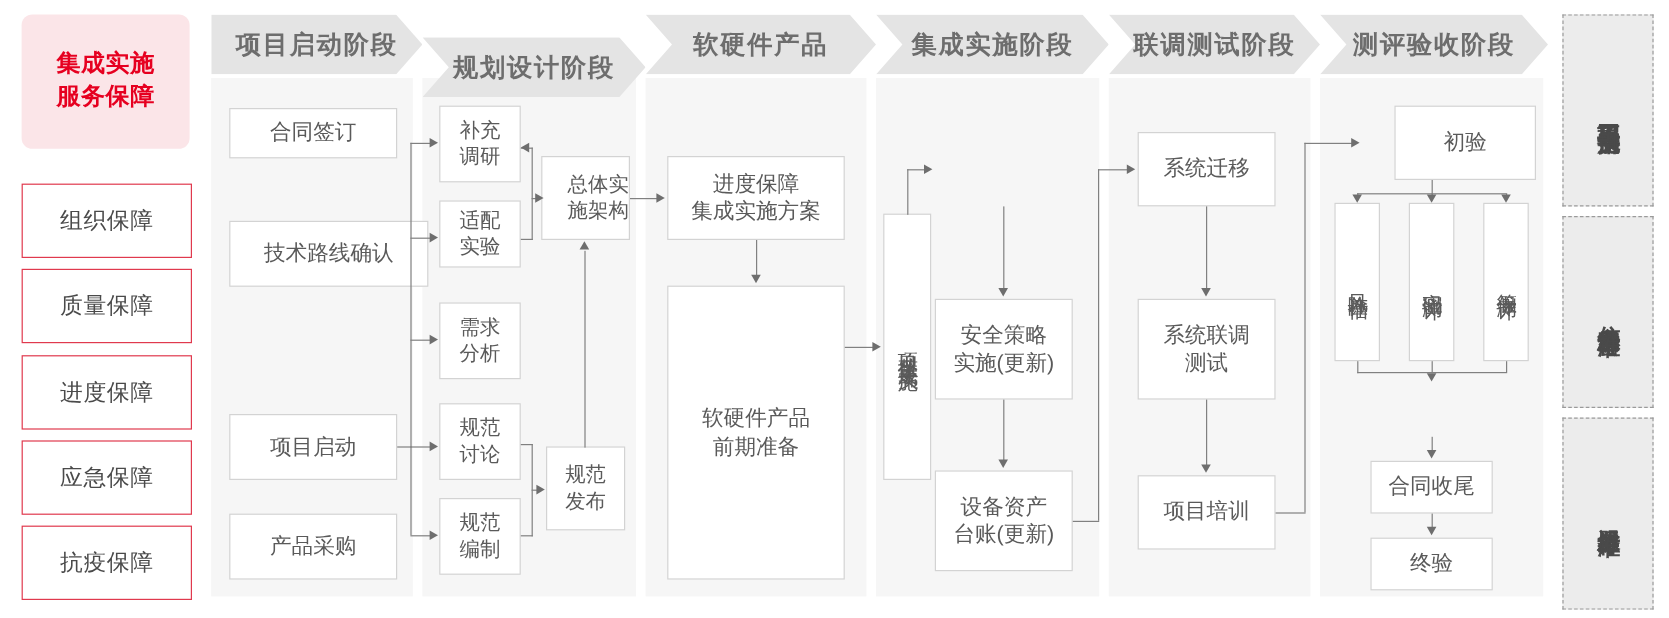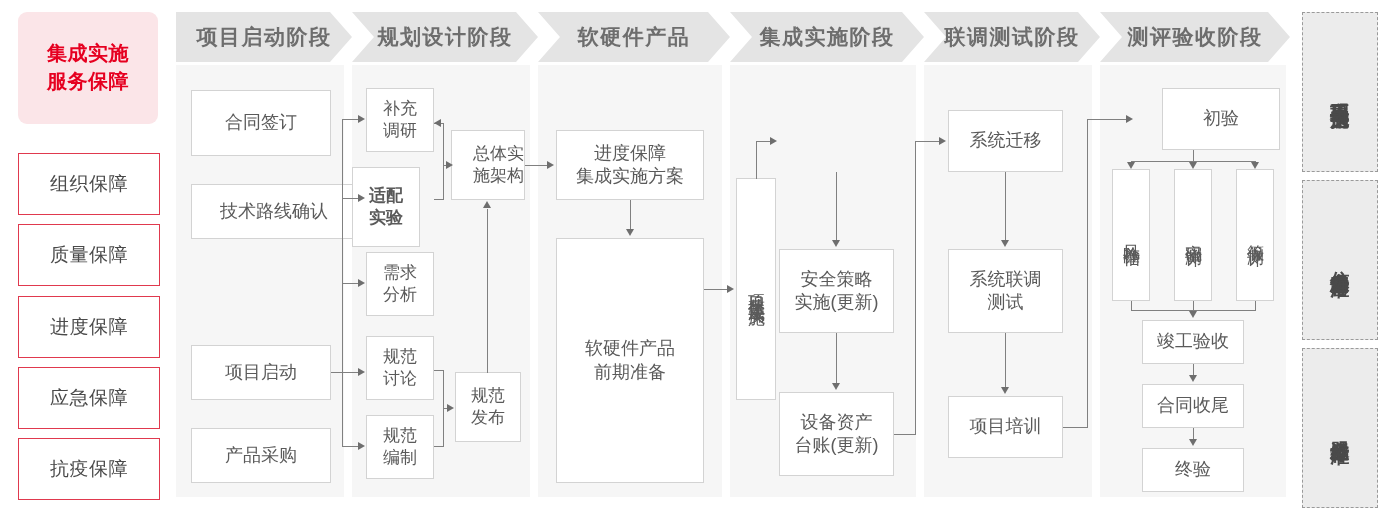--- a/index.html
+++ b/index.html
@@ -106,35 +106,35 @@
   <div class="side-item" style="top:438px">抗疫保障</div>
 
   <div class="col-panel" style="left:176px;width:168px;height:432px;"></div>
   <div class="col-panel" style="left:352px;width:178px;height:432px;"></div>
   <div class="col-panel" style="left:538px;width:184px;height:432px;"></div>
   <div class="col-panel" style="left:730px;width:186px;height:432px;"></div>
   <div class="col-panel" style="left:924px;width:168px;height:432px;"></div>
   <div class="col-panel" style="left:1100px;width:186px;height:432px;"></div>
 
   <div class="col-head chev" style="left:176px;width:176px;">项目启动阶段</div>
-  <div class="col-head chev-both" style="left:352px;width:186px;">规划设计阶段</div>
+  <div class="col-head chev-both" style="left:352px;width:186px;margin-top:19px;">规划设计阶段</div>
   <div class="col-head chev-both" style="left:538px;width:192px;">软硬件产品</div>
   <div class="col-head chev-both" style="left:730px;width:194px;">集成实施阶段</div>
   <div class="col-head chev-both" style="left:924px;width:176px;">联调测试阶段</div>
   <div class="col-head chev-both" style="left:1100px;width:190px;">测评验收阶段</div>
 
-  <div class="node" style="left:191px;top:90px;width:140px;height:66px;">合同签订</div>
+  <div class="node" style="left:191px;top:90px;width:140px;height:42px;">合同签订</div>
   <div class="node" style="left:191px;top:159px;width:166px;height:55px;margin-top:25px;">技术路线确认</div>
   <div class="node" style="left:191px;top:428px;width:140px;height:55px;">产品采购</div>
   <div class="node" style="left:191px;top:345px;width:140px;height:55px;">项目启动</div>
 
   <div class="node small" style="left:366px;top:88px;width:68px;height:64px;">
     <span><span>补充</span><br><span>调研</span></span>
   </div>
-  <div class="node small" style="left:352px;top:167px;width:68px;height:80px;font-weight:bold;">
+  <div class="node small" style="left:366px;top:167px;width:68px;height:56px;">
     <span><span>适配</span><br><span>实验</span></span>
   </div>
   <div class="node small" style="left:366px;top:252px;width:68px;height:64px;">
     <span><span>需求</span><br><span>分析</span></span>
   </div>
   <div class="node small" style="left:366px;top:336px;width:68px;height:64px;">
     <span><span>规范</span><br><span>讨论</span></span>
   </div>
   <div class="node small" style="left:366px;top:415px;width:68px;height:64px;">
     <span><span>规范</span><br><span>编制</span></span>
@@ -164,21 +164,20 @@
   <div class="node" style="left:948px;top:110px;width:115px;height:62px;">系统迁移</div>
   <div class="node" style="left:948px;top:249px;width:115px;height:84px;">
     <span><span>系统联调</span><br><span>测试</span></span>
   </div>
   <div class="node" style="left:948px;top:396px;width:115px;height:62px;">项目培训</div>
 
   <div class="node" style="left:1134px;top:88px;width:118px;height:62px;margin-left:28px;">初验</div>
   <div class="node vert" style="left:1112px;top:169px;width:38px;height:132px;">风险评估</div>
   <div class="node vert" style="left:1174px;top:169px;width:38px;height:132px;">密码测评</div>
   <div class="node vert" style="left:1236px;top:169px;width:38px;height:132px;">等保测评</div>
-  <div class="node" style="left:1142px;top:320px;width:102px;height:44px;">竣工验收</div>
   <div class="node" style="left:1142px;top:384px;width:102px;height:44px;">合同收尾</div>
   <div class="node" style="left:1142px;top:448px;width:102px;height:44px;">终验</div>
 
   <div class="ln lh" style="left:331px;top:372px;width:12px;"></div>
   <div class="ln lv" style="left:342px;top:119px;height:327px;"></div>
 
   <div class="ln lh" style="left:342px;top:119px;width:18px;"></div>
   <div class="arw arw-r" style="left:358px;top:114.5px;"></div>
   <div class="ln lh" style="left:342px;top:198px;width:18px;"></div>
   <div class="arw arw-r" style="left:358px;top:193.5px;"></div>

